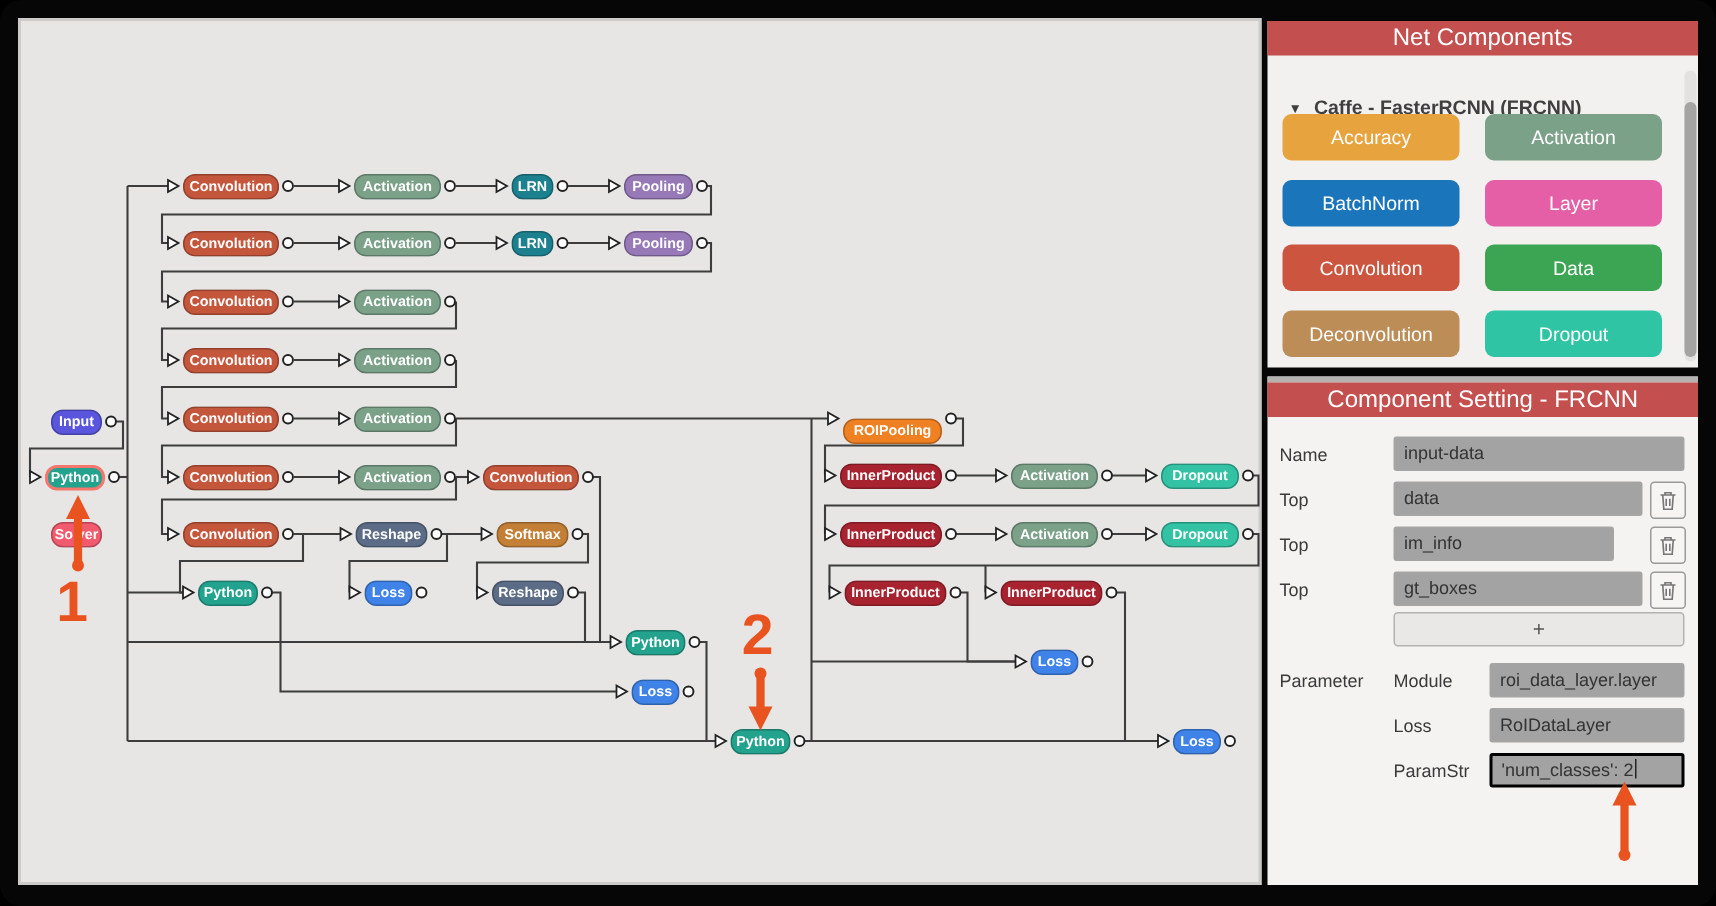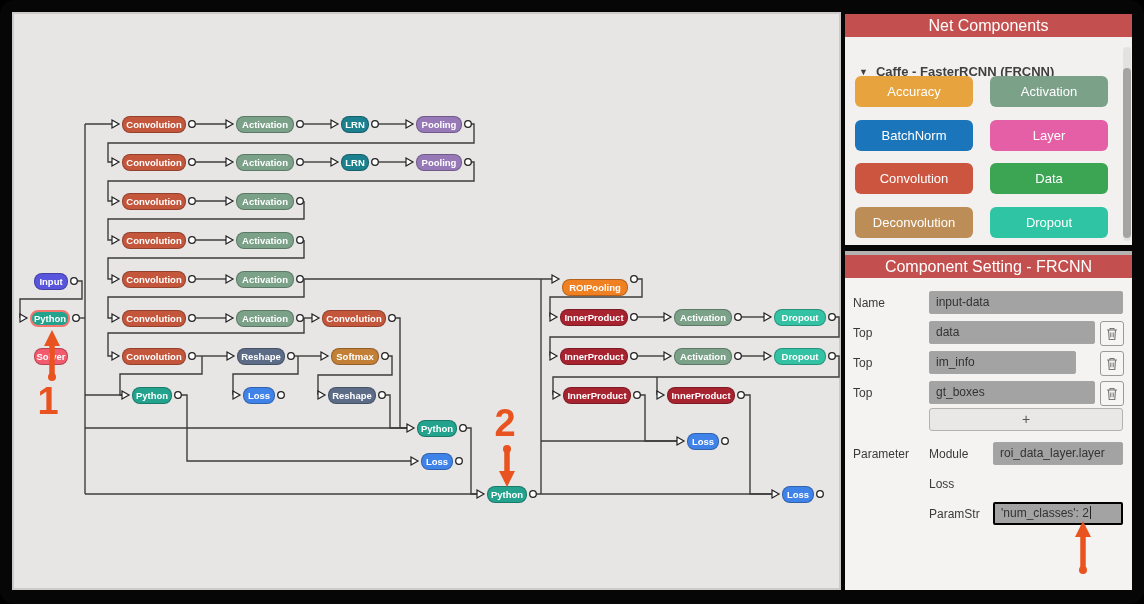--- a/index.html
+++ b/index.html
@@ -282,20 +282,23 @@
       <div class="add-btn">+</div>
 
       <div class="field-label" style="left:8px;top:169px;">Parameter</div>
 
       <div class="field-label" style="left:84px;top:169px;">Module</div>
       <div class="tinput" style="left:148px;top:164px;width:130px;">
         <span>roi_data_layer.layer</span>
       </div>
 
       <div class="field-label" style="left:84px;top:199px;">Loss</div>
+      <div class="tinput" style="left:148px;top:194px;width:130px;">
+        <span>RoIDataLayer</span>
+      </div>
 
       <div class="field-label" style="left:84px;top:229px;">ParamStr</div>
       <div class="tinput focused" id="paramstr-input" style="left:148px;top:224px;width:130px;">
         <span>'num_classes': 2</span><span class="caret"></span>
       </div>
 
     </div>
   </div>
 
   <svg id="overlay" class="overlay" width="1144" height="604" viewBox="0 0 1144 604">

